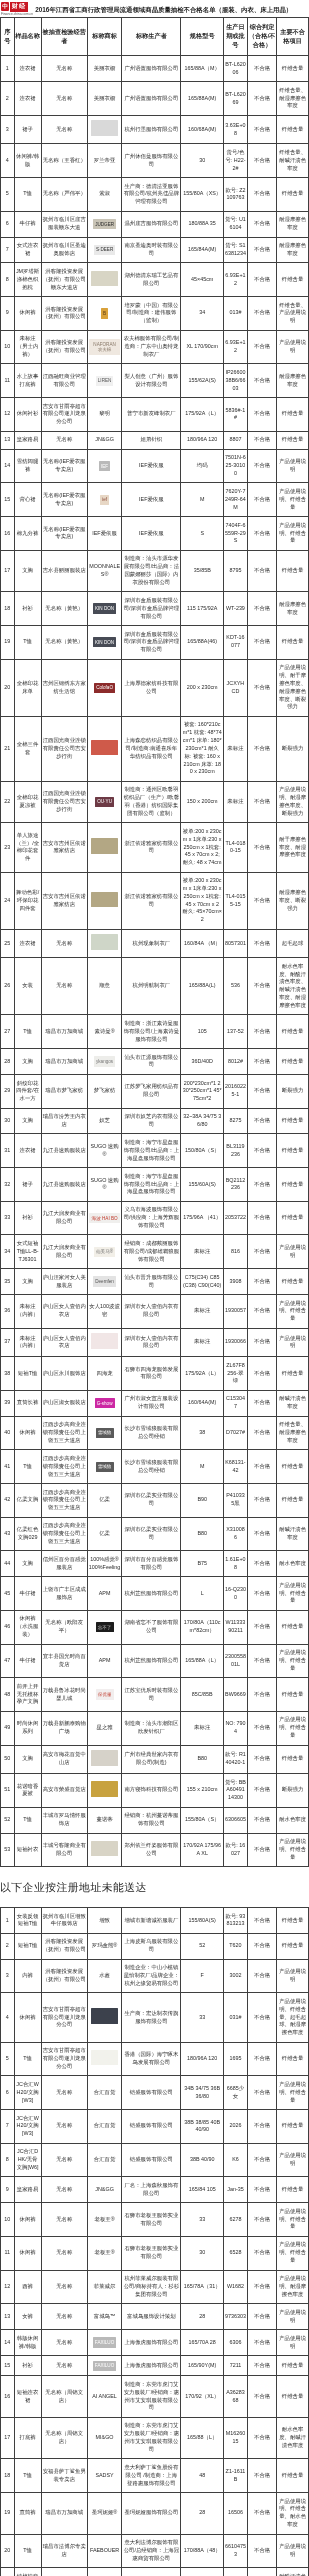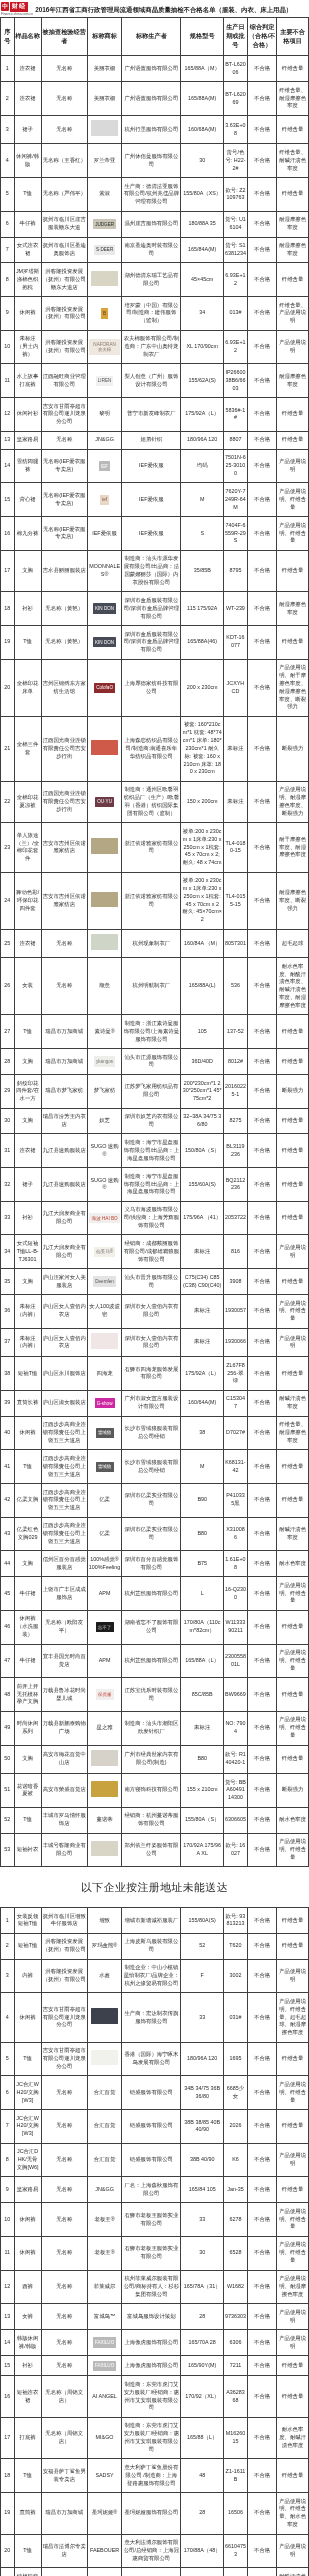--- a/index.html
+++ b/index.html
@@ -12,21 +12,21 @@
   .logo-sub{font-size:3.3px;color:#555;margin-top:0.5px;}
   .page-title{font-size:6.4px;font-weight:bold;color:#1e1e1e;padding-top:4.6px;line-height:1.25;}
   table{width:100%;border-collapse:collapse;table-layout:fixed;background:#fff;}
   th,td{border:0.5px solid #3f3f3f;font-size:5.4px;text-align:center;vertical-align:middle;padding:4.6px 1px;word-break:break-all;line-height:1.45;}
   th{font-size:6.2px;font-weight:bold;padding:5.2px 0.5px;}
   tr{min-height:24px;}
   .c0{width:4.4%;}.c1{width:8.8%;}.c2{width:15%;}.c3{width:11.2%;}.c4{width:19.2%;}
   .c5{width:13.8%;}.c6{width:7.8%;}.c7{width:9.5%;}.c8{width:10.3%;}
   .brand-logo{display:inline-block;padding:2.6px 2.1px;font-size:4.6px;line-height:1.1;border-radius:0.5px;max-width:95%;}
   .brand-logo:empty{min-width:23px;min-height:10.3px;}
-  .section-heading{text-align:center;font-size:10.8px;color:#1e1e1e;padding:13.4px 0 12.4px 0;letter-spacing:0.5px;}
+  .section-heading{text-align:left;font-size:10.8px;color:#1e1e1e;padding:13.4px 0 12.4px 0;letter-spacing:0.5px;}
 </style>
 </head>
 <body>
 
 <div class="masthead">
   <div class="logo">
     <div class="logo-row">
       <span class="logo-mark">中</span>
       <span class="logo-text">财经</span>
     </div>

